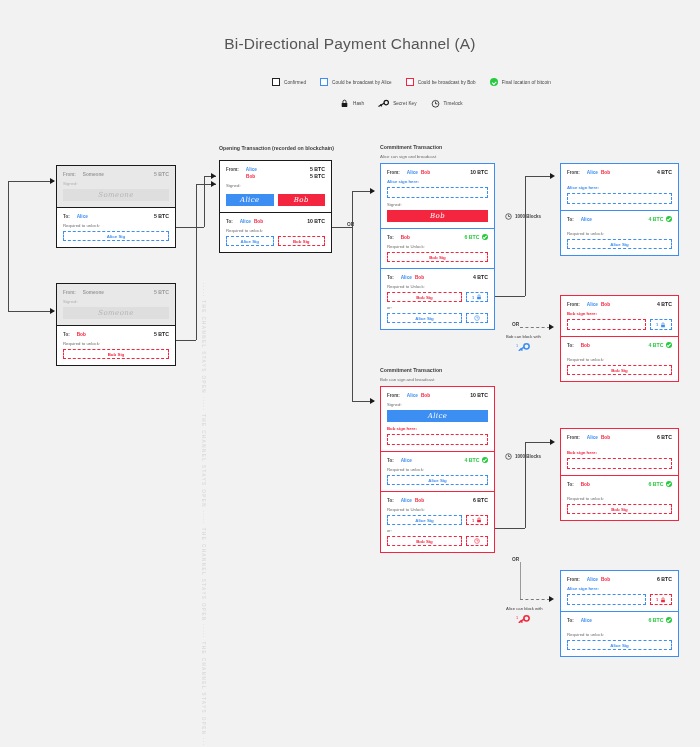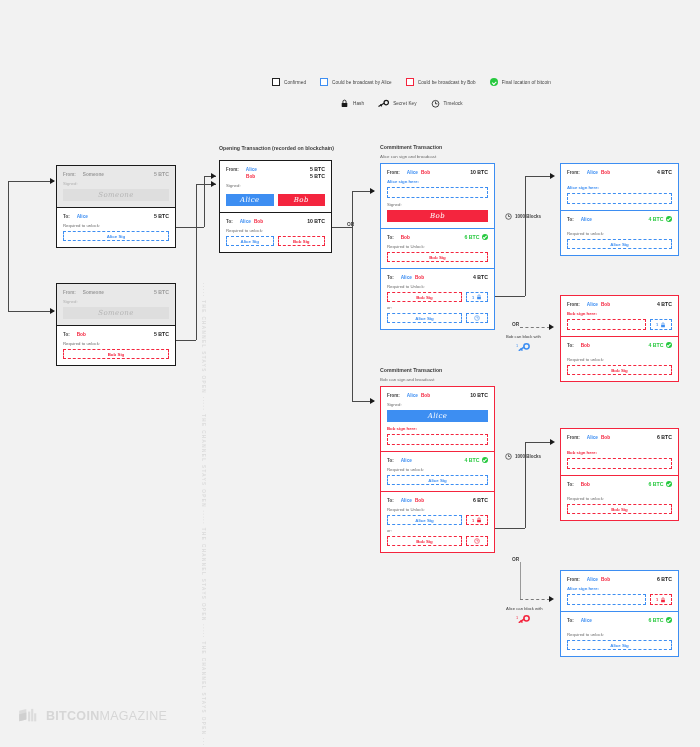--- a/index.html
+++ b/index.html
@@ -158,20 +158,21 @@
   #logo { position: absolute; left: 18px; top: 708px; display: flex; align-items: center; gap: 6px; }
   #logo .mark { width: 22px; height: 16px; }
   #logo .txt { font-size: 12.5px; color: #d6d6d6; letter-spacing: .3px; }
   #logo .txt b { font-weight: bold; }
 </style>
 </head>
 <body>
 
 <div id="stage">
 
+  <div id="title" class="abs">Bi-Directional Payment Channel (A)</div>
 
   <div class="abs legend-row" style="left:272px; top:78px;">
     <div class="legend-item">
       <div class="sw"></div>
       <span class="lbl">Confirmed</span>
     </div>
     <div class="legend-item">
       <div class="sw alice"></div>
       <span class="lbl">Could be broadcast by Alice</span>
     </div>
@@ -662,26 +663,14 @@
           <span class="chk"></span>
         </div>
       </div>
       <div class="subl" style="margin-top:9px;">Required to unlock:</div>
       <div class="sigrow">
           <div class="unlockbtn">Alice Sig</div>
         </div>
     </div>
   </div>
 
-  <div id="logo">
-    <svg class="mark" viewBox="0 0 24 18">
-      <path d="M1 3 L9 1 L9 13 L1 15 Z" fill="#dcdcdc"></path>
-      <path d="M1 7 L9 5 L9 13 L1 15 Z" fill="#d0d0d0"></path>
-      <rect x="11" y="4" width="2.4" height="11" fill="#dcdcdc"></rect>
-      <rect x="14.4" y="1" width="2.4" height="14" fill="#dcdcdc"></rect>
-      <rect x="17.8" y="6" width="2.4" height="9" fill="#dcdcdc"></rect>
-    </svg>
-    <div class="txt">
-      <b>BITCOIN</b><span>MAGAZINE</span>
-    </div>
-  </div>
 
 </div>
 
 </body></html>

